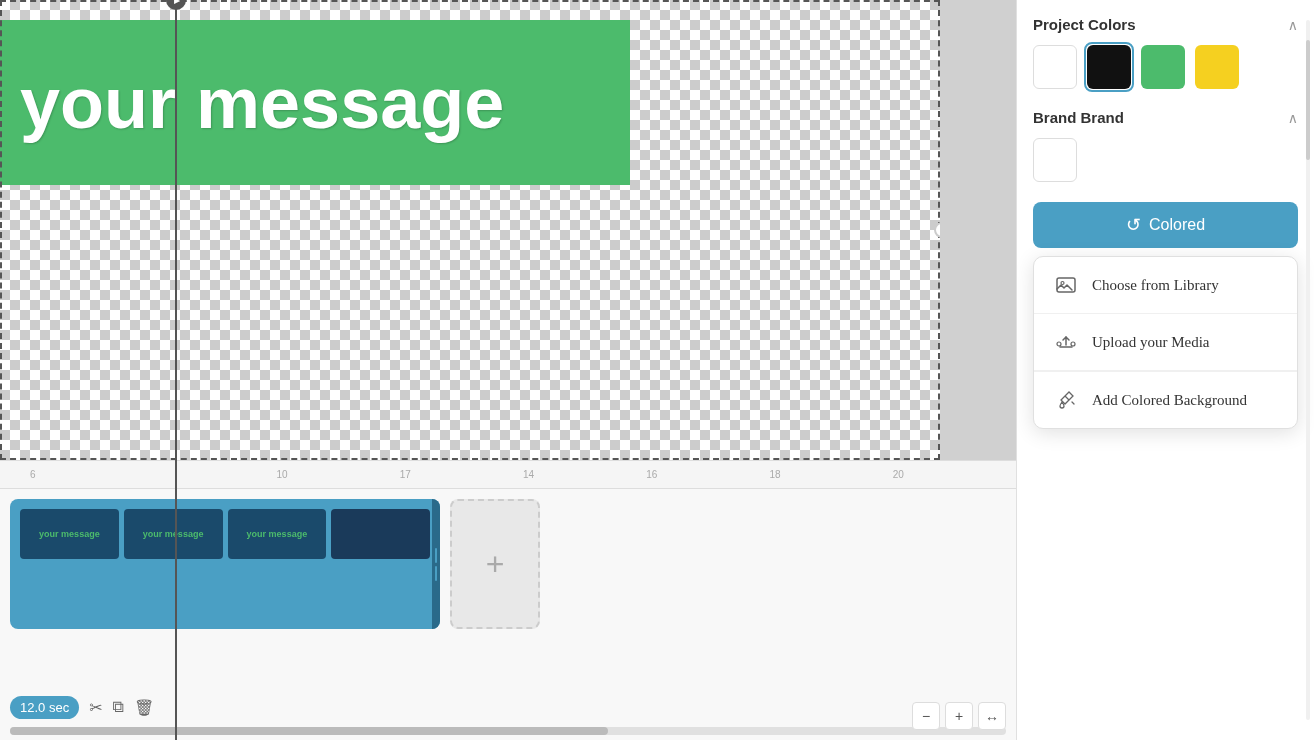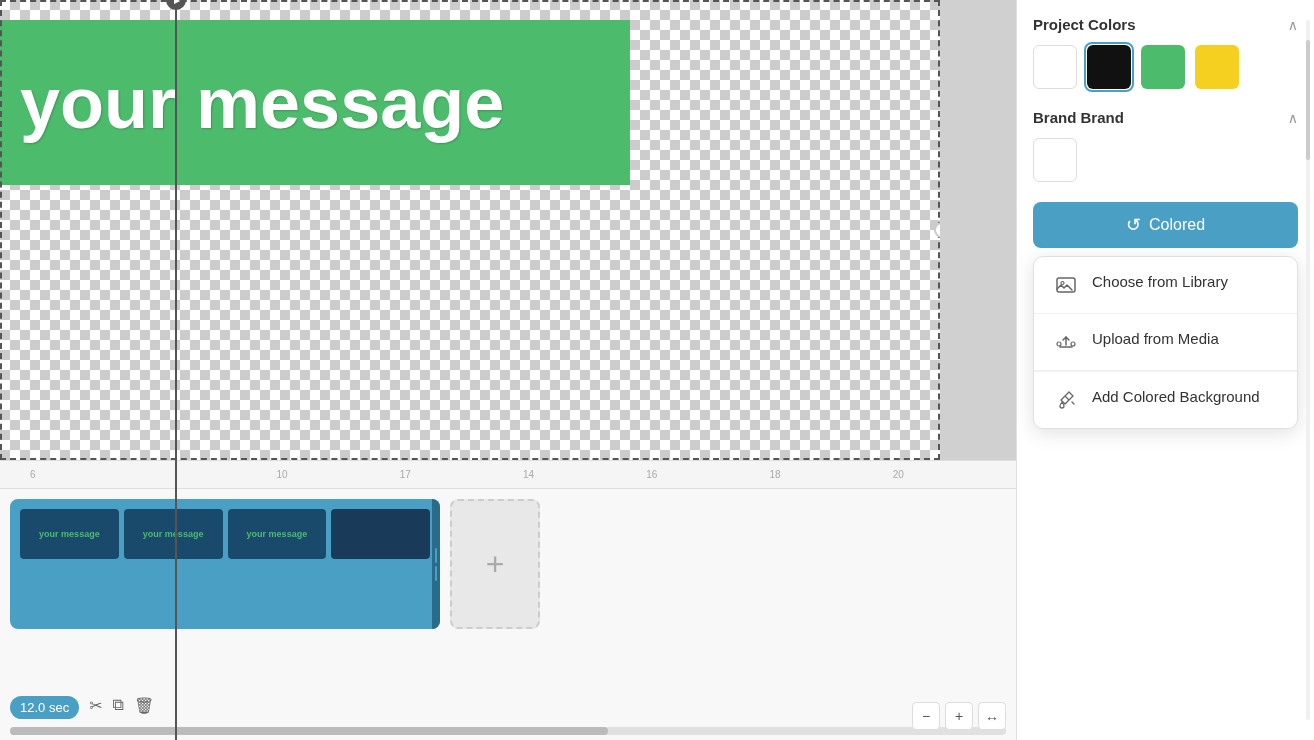--- a/index.html
+++ b/index.html
@@ -229,21 +229,21 @@
       align-items: center;
       justify-content: center;
       cursor: pointer;
       font-size: 32px;
       color: #aaa;
     }
 
     
     .clip-info-bar {
       display: flex;
-      align-items: flex-start;
+      align-items: center;
       gap: 10px;
       padding: 8px 10px;
     }
 
     .clip-duration {
       background: #4a9fc4;
       color: #fff;
       padding: 4px 10px;
       border-radius: 15px;
       font-size: 13px;
@@ -415,27 +415,28 @@
       transform: translateX(-50%);
       width: 0;
       height: 0;
       border-left: 7px solid transparent;
       border-right: 7px solid transparent;
       border-bottom: 7px solid #fff;
     }
 
     .menu-item {
       display: flex;
-      align-items: flex-start;
+      align-items: center;
       gap: 14px;
       padding: 16px 20px;
       cursor: pointer;
       font-size: 15px;
       color: #333;
       transition: background 0.1s;
+      font-family: Liberation Serif, serif;
     }
 
     .menu-item.highlighted {
       background: #eef6fb;
     }
 
     .menu-item-icon {
       width: 24px;
       height: 24px;
       display: flex;
@@ -632,21 +633,21 @@
     <div class="menu-item">
       <div class="menu-item-icon">
         <svg width="22" height="22" viewBox="0 0 22 22" fill="none" xmlns="http://www.w3.org/2000/svg">
           <path d="M11 14V6" stroke="#666" stroke-width="1.5" stroke-linecap="round"></path>
           <path d="M8 9l3-3 3 3" stroke="#666" stroke-width="1.5" stroke-linecap="round" stroke-linejoin="round"></path>
           <path d="M5 16h12" stroke="#666" stroke-width="1.5" stroke-linecap="round"></path>
           <circle cx="4" cy="13" r="2" stroke="#666" stroke-width="1.2" fill="none"></circle>
           <circle cx="18" cy="13" r="2" stroke="#666" stroke-width="1.2" fill="none"></circle>
         </svg>
       </div>
-      <span>Upload from Media</span>
+      <span>Upload your Media</span>
     </div>
 
     <div class="menu-divider"></div>
 
 
     <div class="menu-divider"></div>
 
     <div class="menu-item">
       <div class="menu-item-icon">
         <svg width="22" height="22" viewBox="0 0 22 22" fill="none" xmlns="http://www.w3.org/2000/svg">

